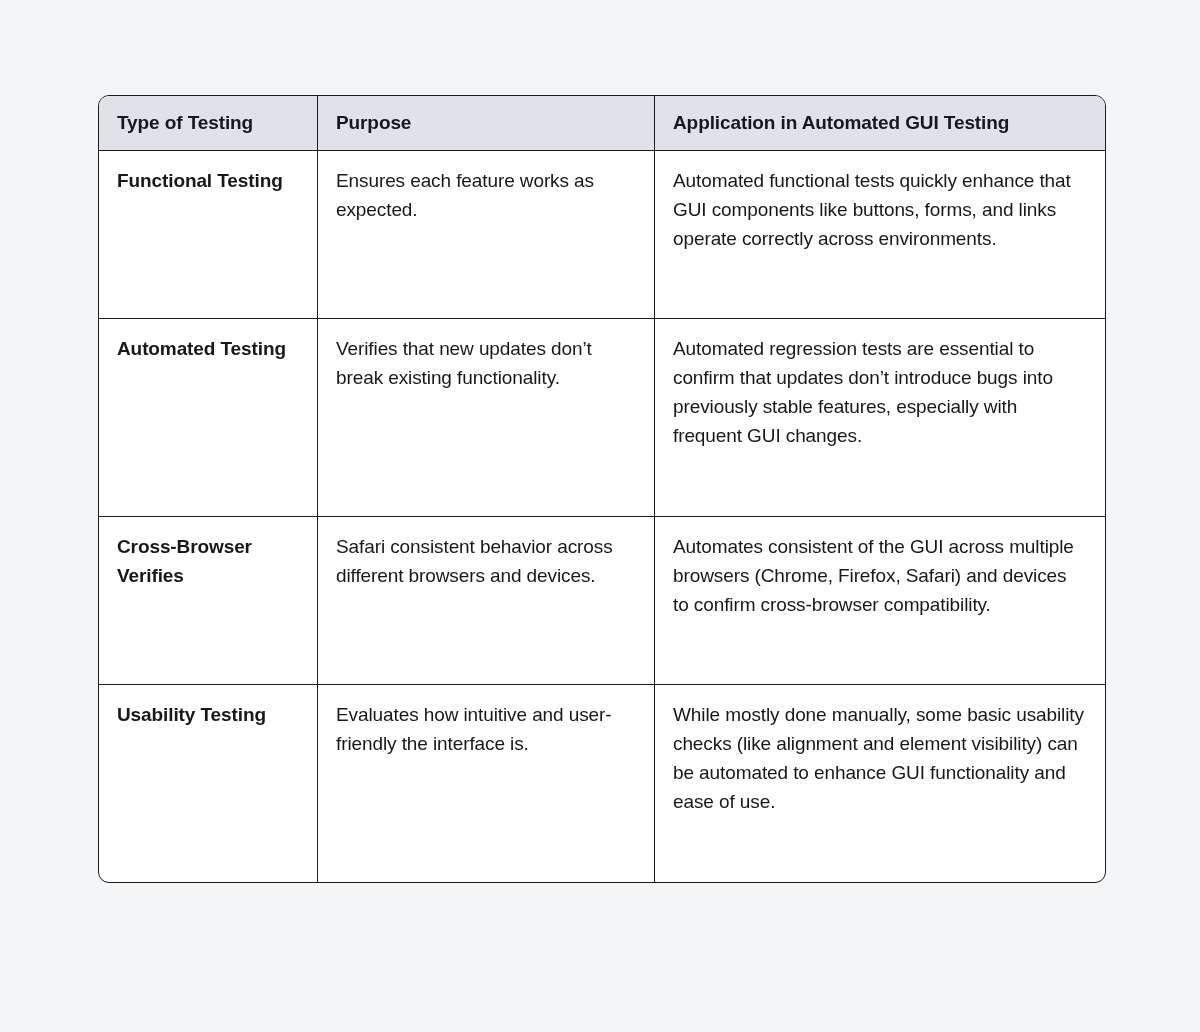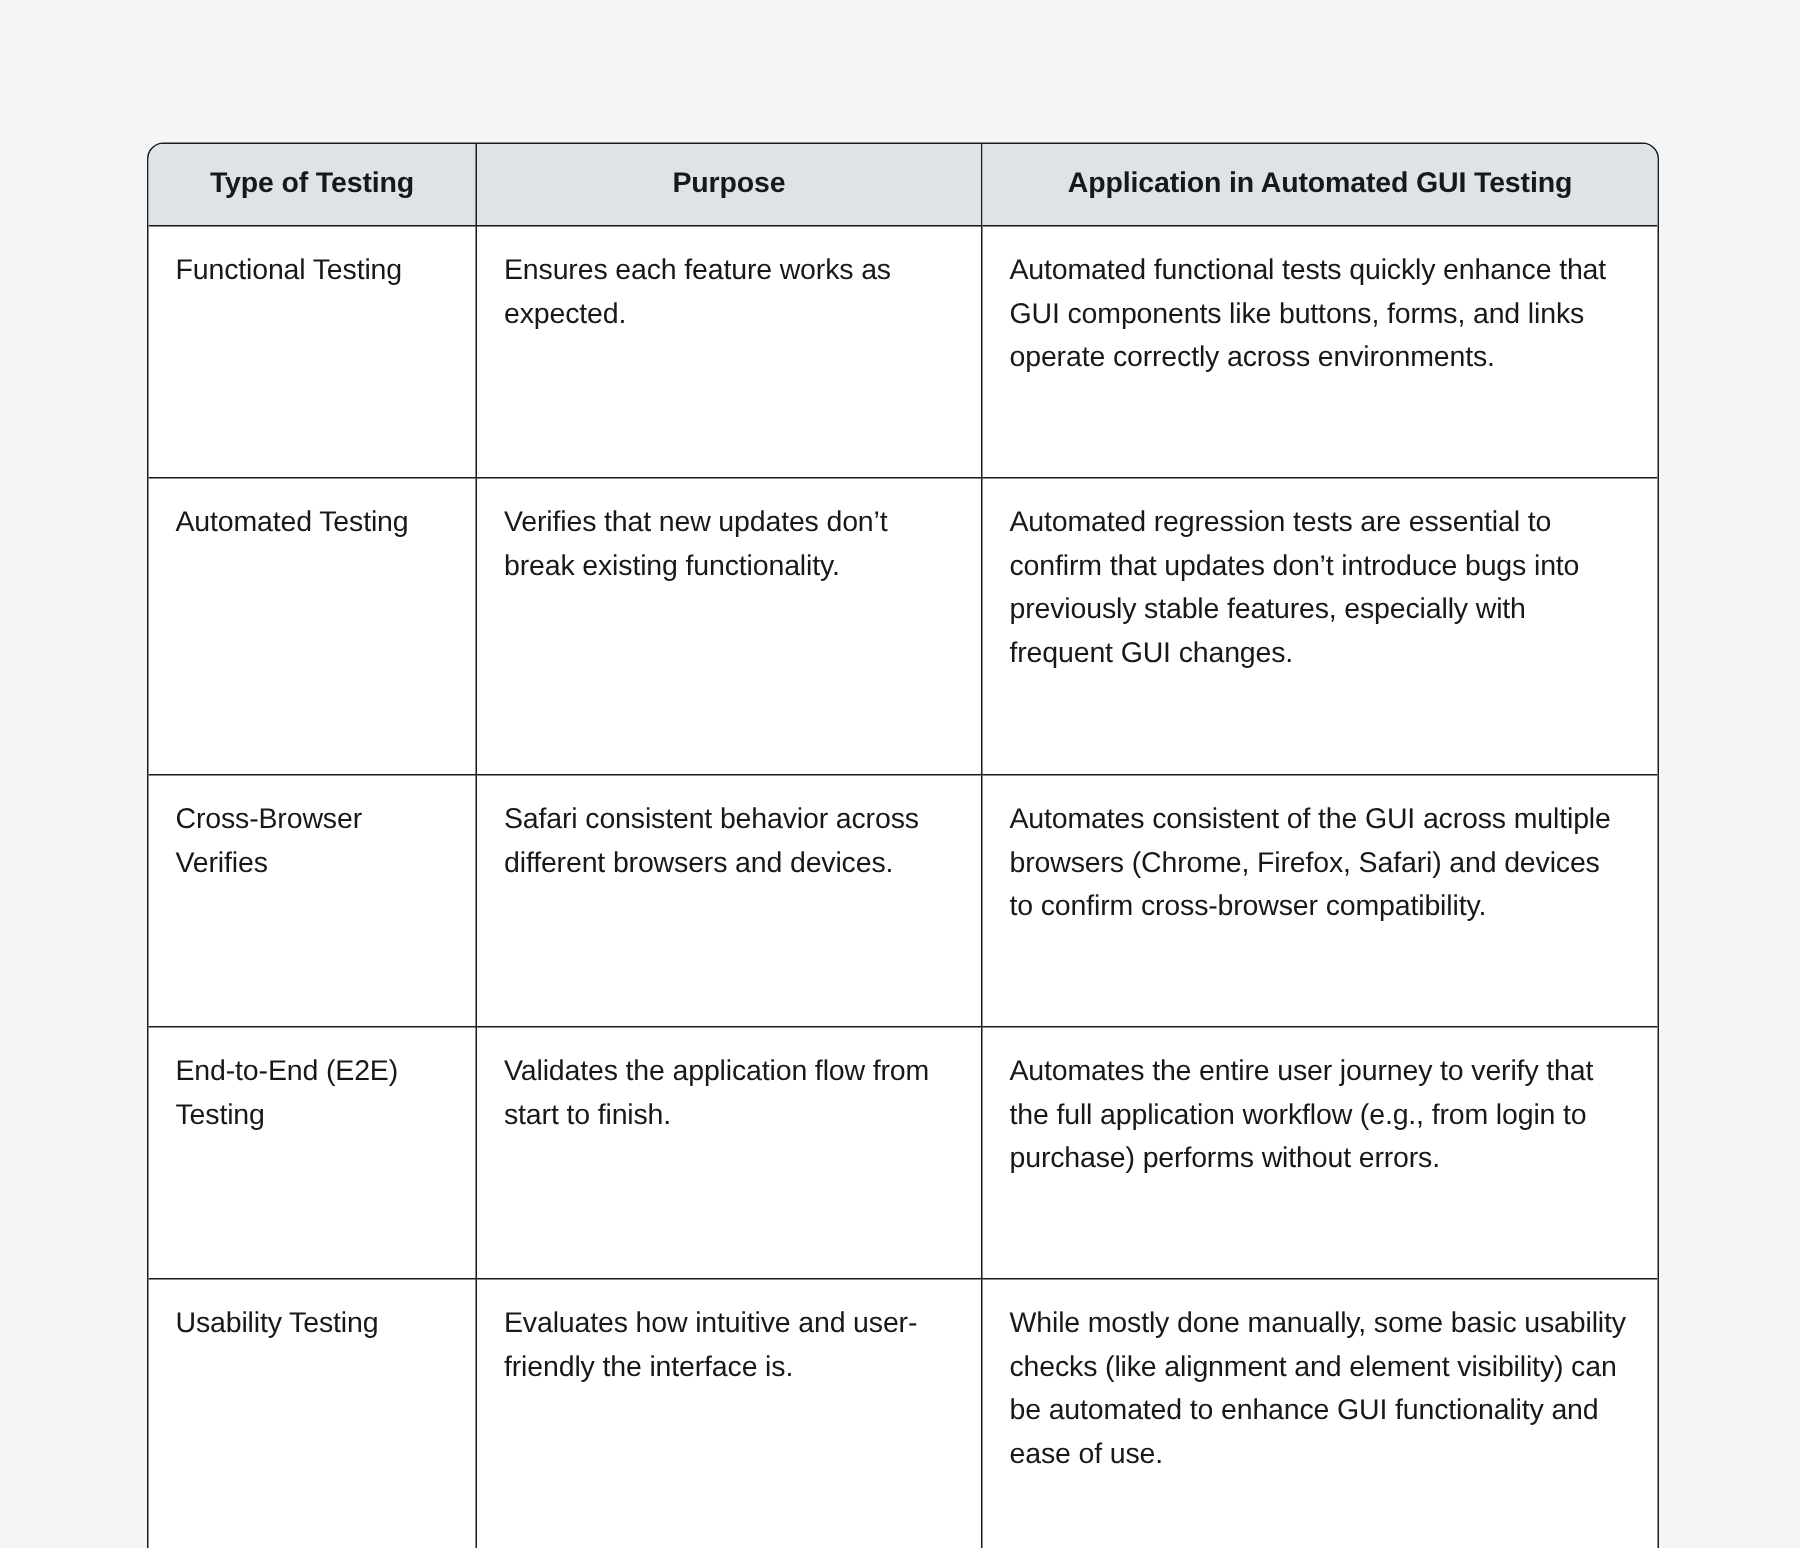--- a/index.html
+++ b/index.html
@@ -41,21 +41,21 @@
 
   table.testing-table col.c1 { width: 219px; }
   table.testing-table col.c2 { width: 337px; }
   table.testing-table col.c3 { width: 450px; }
 
   thead th {
     background: #dfe3e8;
     font-size: 19px;
     font-weight: bold;
     color: #16181b;
-    text-align: center;
+    text-align: left;
     padding: 16px 18px 16px 18px;
     border-bottom: 1.5px solid #1b1b1b;
     border-right: 1px solid #1b1b1b;
     vertical-align: middle;
     letter-spacing: -0.1px;
   }
   thead th:last-child {
     border-right: none;
   }
 
@@ -71,21 +71,21 @@
     letter-spacing: -0.1px;
   }
   tbody td:last-child {
     border-right: none;
   }
   tbody tr:last-child td {
     border-bottom: none;
   }
 
   tbody td.col-type {
-    font-weight: normal;
+    font-weight: bold;
   }
 
   
   tbody tr.r1 td { height: 130px; }
   tbody tr.r2 td { height: 160px; }
   tbody tr.r3 td { height: 130px; }
   tbody tr.r4 td { height: 130px; }
   tbody tr.r5 td { height: 160px; }
 </style>
 </head>
@@ -115,25 +115,20 @@
         <tr class="r2">
           <td class="col-type">Automated Testing</td>
           <td class="col-purpose">Verifies that new updates don’t break existing functionality.</td>
           <td class="col-application">Automated regression tests are essential to confirm that updates don’t introduce bugs into previously stable features, especially with frequent GUI changes.</td>
         </tr>
         <tr class="r3">
           <td class="col-type">Cross-Browser Verifies</td>
           <td class="col-purpose">Safari consistent behavior across different browsers and devices.</td>
           <td class="col-application">Automates consistent of the GUI across multiple browsers (Chrome, Firefox, Safari) and devices to confirm cross-browser compatibility.</td>
         </tr>
-        <tr class="r4">
-          <td class="col-type">End-to-End (E2E) Testing</td>
-          <td class="col-purpose">Validates the application flow from start to finish.</td>
-          <td class="col-application">Automates the entire user journey to verify that the full application workflow (e.g., from login to purchase) performs without errors.</td>
-        </tr>
         <tr class="r5">
           <td class="col-type">Usability Testing</td>
           <td class="col-purpose">Evaluates how intuitive and user-friendly the interface is.</td>
           <td class="col-application">While mostly done manually, some basic usability checks (like alignment and element visibility) can be automated to enhance GUI functionality and ease of use.</td>
         </tr>
       </tbody>
     </table>
   </div>
 </div>
 

